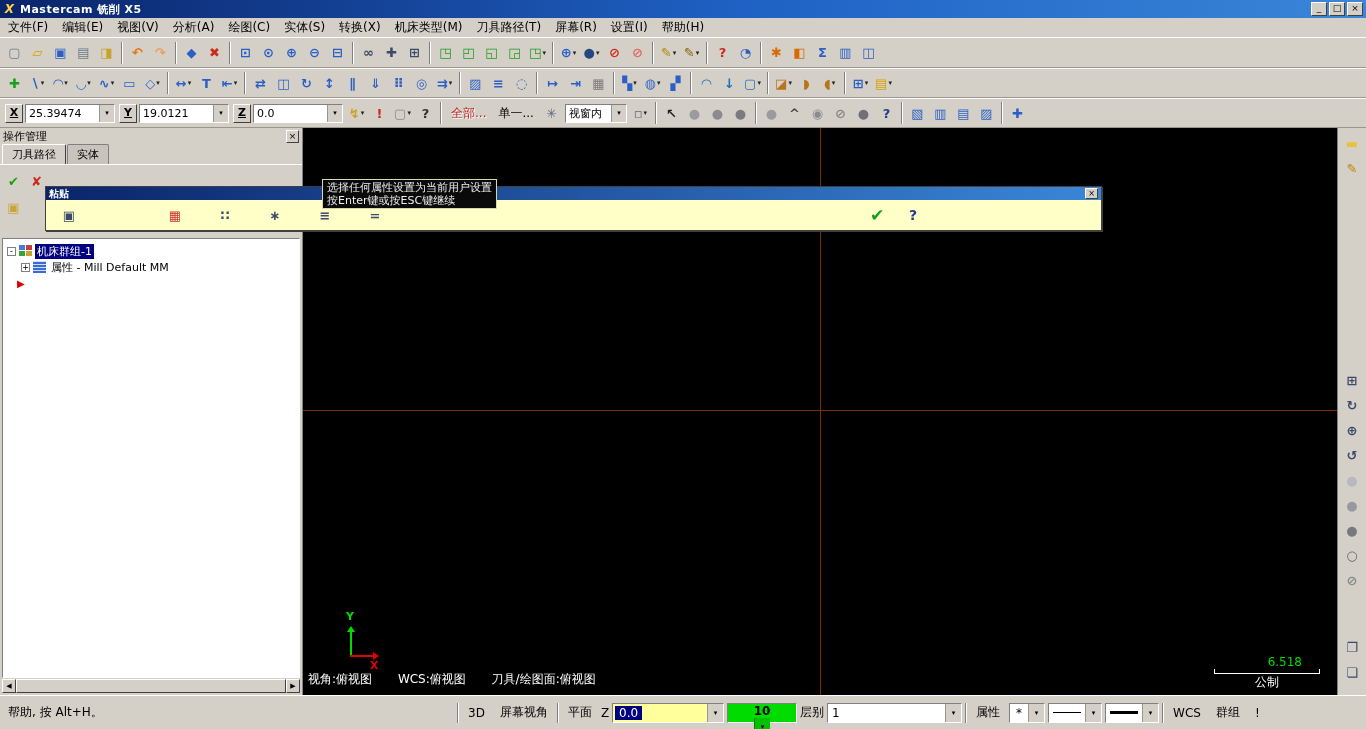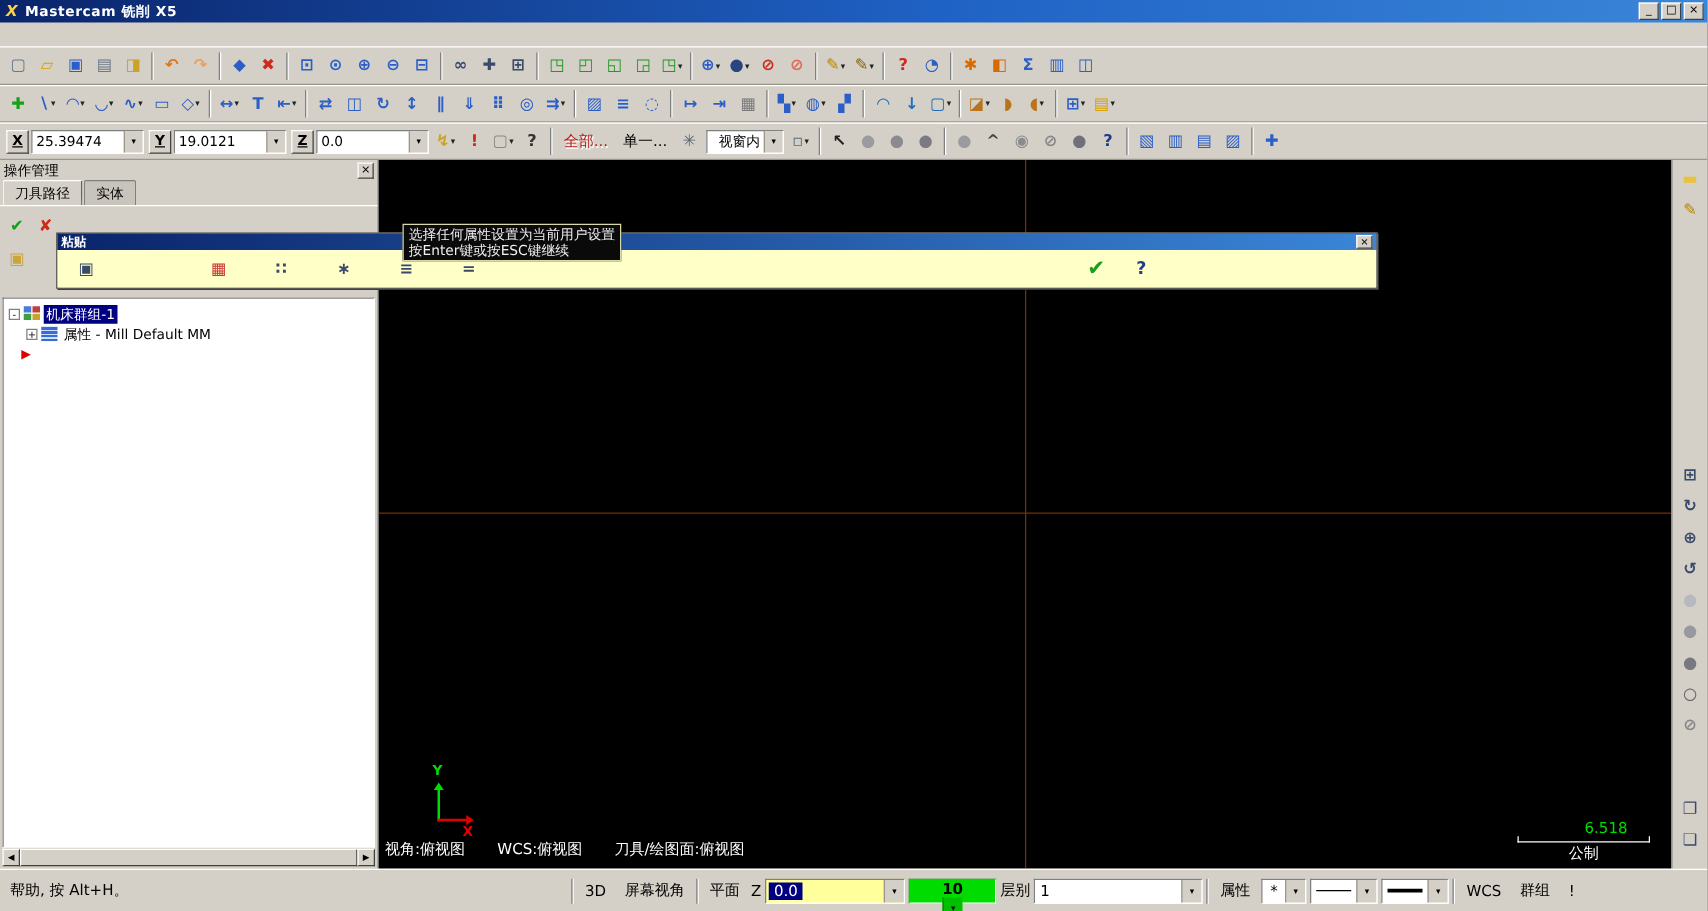--- a/index.html
+++ b/index.html
@@ -36,21 +36,21 @@
 .tspacer{flex:none;}
 .axis-btn{width:18px;height:19px;flex:none;background:#d4d0c8;border:1px solid;
   border-color:#fff #404040 #404040 #fff;text-align:center;font-weight:bold;font-size:11px;
   line-height:16px;text-decoration:underline;margin-left:2px;}
 .combo{display:inline-flex;height:19px;border:1px solid;border-color:#808080 #fff #fff #808080;
   background:#fff;align-items:center;flex:none;margin:0 2px;}
 .combo .val{padding:0 3px;white-space:nowrap;overflow:hidden;flex:1;font-size:11px;}
 .combo .arrow{width:15px;height:100%;background:#d4d0c8;border-left:1px solid #9a968e;
   display:flex;align-items:center;justify-content:center;font-size:7px;flex:none;}
 .coord-combo{width:90px;}
-.win-combo{width:62px;text-align:right;}
+.win-combo{width:62px;}
 .flatbtn{padding:2px 6px;white-space:nowrap;flex:none;}
 .disabledtxt{color:#b91c1c;text-shadow:1px 1px 0 #fff;}
 .iconrow{display:flex;align-items:center;flex:none;}
 
 
 #opmgr{position:absolute;left:0;top:128px;width:303px;height:567px;background:#d4d0c8;
   border-right:1px solid #808080;}
 .op-header{height:16px;display:flex;align-items:center;padding:1px 3px;font-size:11px;}
 .op-close{margin-left:auto;width:13px;height:13px;border:1px solid;
   border-color:#fff #404040 #404040 #fff;background:#d4d0c8;font-size:9px;line-height:10px;text-align:center;}
@@ -150,20 +150,34 @@
   <div class="titlebar">
     <span class="app-icon">X</span>
     <span class="title-text">Mastercam 铣削 X5</span>
     <span class="win-btns">
       <span class="win-btn">_</span>
       <span class="win-btn">□</span>
       <span class="win-btn">×</span>
     </span>
   </div>
 
+  <div id="menubar" class="menubar">
+      <span class="menu-item">文件(F)</span>
+      <span class="menu-item">编辑(E)</span>
+      <span class="menu-item">视图(V)</span>
+      <span class="menu-item">分析(A)</span>
+      <span class="menu-item">绘图(C)</span>
+      <span class="menu-item">实体(S)</span>
+      <span class="menu-item">转换(X)</span>
+      <span class="menu-item">机床类型(M)</span>
+      <span class="menu-item">刀具路径(T)</span>
+      <span class="menu-item">屏幕(R)</span>
+      <span class="menu-item">设置(I)</span>
+      <span class="menu-item">帮助(H)</span>
+    </div>
 
   <div id="tb1" class="toolbar">
       <span class="tbtn">
         <b class="gl" style="color: rgb(106, 122, 138);">▢</b>
       </span>
       <span class="tbtn">
         <b class="gl" style="color: rgb(216, 162, 0);">▱</b>
       </span>
       <span class="tbtn">
         <b class="gl" style="color: rgb(43, 95, 199);">▣</b>

